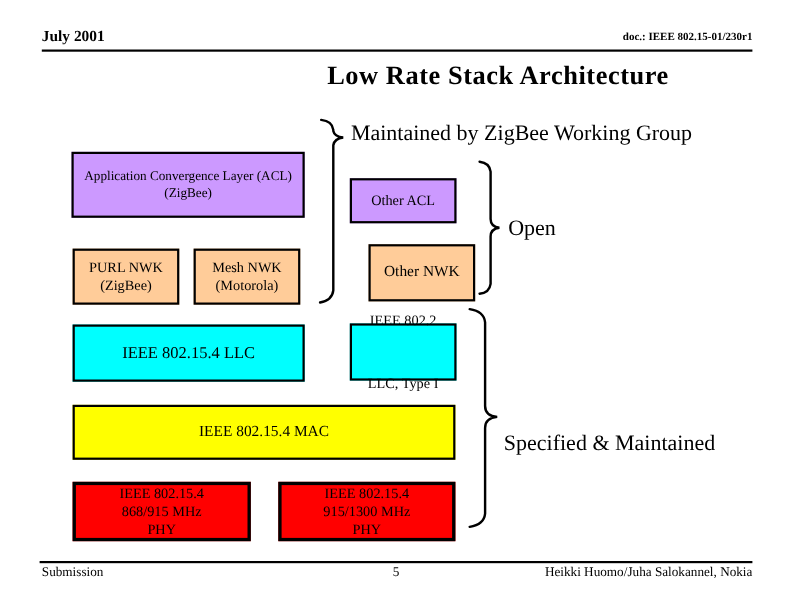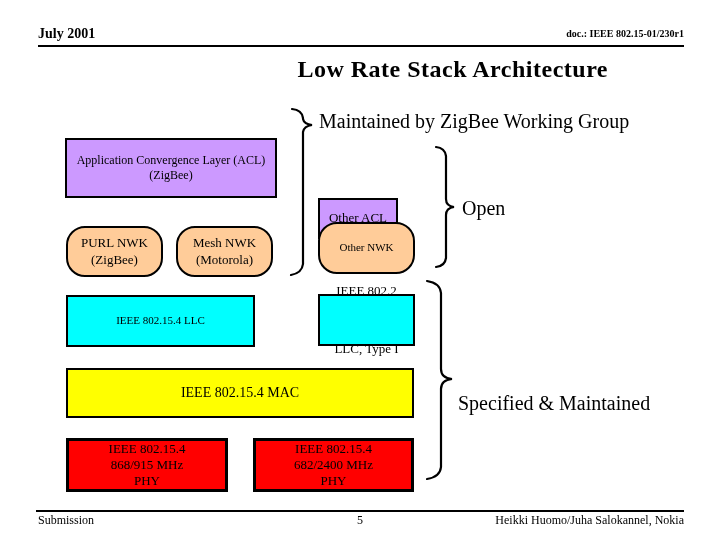--- a/index.html
+++ b/index.html
@@ -9,30 +9,30 @@
   }
   .hdr-left{position:absolute;left:38px;top:26px;font-size:14px;font-weight:bold;}
   .hdr-right{position:absolute;right:36px;top:28px;font-size:10px;font-weight:bold;}
   .hdr-rule{position:absolute;left:38px;top:45px;width:646px;height:2px;background:#000;}
   .title{position:absolute;left:0;top:56px;width:608px;text-align:right;
          font-size:24px;font-weight:bold;letter-spacing:0.5px;}
   .box{position:absolute;border:2px solid #000;box-sizing:border-box;
        display:flex;flex-direction:column;align-items:center;justify-content:center;
        text-align:center;line-height:1.25;background:#fff;}
   .purple{background:#CC99FF;}
-  .tan{background:#FFCC99;border-radius:19px;}
+  .tan{background:#FFCC99;}
   .cyan{background:#00FFFF;}
   .yellow{background:#FFFF00;}
   .red{background:#FF0000;border-width:3px;color:#000000;}
   .b-acl{left:65px;top:126px;width:212px;height:60px;font-size:12px;margin-top:12px;}
-  .b-otheracl{left:318px;top:162px;width:80px;height:41px;font-size:13px;margin-top:36px;}
+  .b-otheracl{left:318px;top:162px;width:97px;height:41px;font-size:13px;}
   .b-purl{left:66px;top:226px;width:97px;height:51px;font-size:13px;}
   .b-mesh{left:176px;top:226px;width:97px;height:51px;font-size:13px;}
-  .b-othernwk{left:318px;top:222px;width:97px;height:52px;font-size:11px;}
-  .b-llc154{left:66px;top:295px;width:189px;height:52px;font-size:11px;text-align:center;}
+  .b-othernwk{left:335px;top:222px;width:97px;height:52px;font-size:14px;}
+  .b-llc154{left:66px;top:295px;width:211px;height:52px;font-size:15px;text-align:center;}
   .b-llc8022{left:318px;top:294px;width:97px;height:52px;font-size:13px;gap:42px;}
   .b-mac{left:66px;top:368px;width:348px;height:50px;font-size:14px;}
   .b-phy868{left:66px;top:438px;width:162px;height:54px;font-size:13px;}
   .b-phy915{left:253px;top:438px;width:161px;height:54px;font-size:13px;}
   .lbl{position:absolute;font-size:20px;white-space:nowrap;}
   .lbl-maintained{left:319px;top:110px;}
   .lbl-open{left:462px;top:197px;}
   .lbl-specified{left:458px;top:388px;width:260px;text-align:left;
                  white-space:normal;line-height:31px;}
   #braces{position:absolute;left:0;top:0;pointer-events:none;}
@@ -89,21 +89,21 @@
   </div>
 
   <div class="box red b-phy868">
     <span>IEEE 802.15.4</span>
     <span>868/915 MHz</span>
     <span>PHY</span>
   </div>
 
   <div class="box red b-phy915">
     <span>IEEE 802.15.4</span>
-    <span>682/2400 MHz</span>
+    <span>915/1300 MHz</span>
     <span>PHY</span>
   </div>
 
   <svg id="braces" width="720" height="540" viewBox="0 0 720 540">
     <path d="M 292 109 Q 302 110 303 118 L 303 119 Q 304 124 312 125 Q 304 126 303 132 L 303 264 Q 302 273 291 275" fill="none" stroke="#000" stroke-width="2.2" stroke-linecap="round"></path>
     <path d="M 436 147 Q 445 148 446 156 L 446 199 Q 446 206 454 207 Q 446 208 446 215 L 446 258 Q 445 266 436 267" fill="none" stroke="#000" stroke-width="2.2" stroke-linecap="round"></path>
     <path d="M 427 281 Q 440 283 441 293 L 441 369 Q 441 378 452 379 Q 441 380 441 389 L 441 467 Q 440 477 427 479" fill="none" stroke="#000" stroke-width="2.2" stroke-linecap="round"></path>
   </svg>
 
   <div class="lbl lbl-maintained">Maintained by ZigBee Working Group</div>

